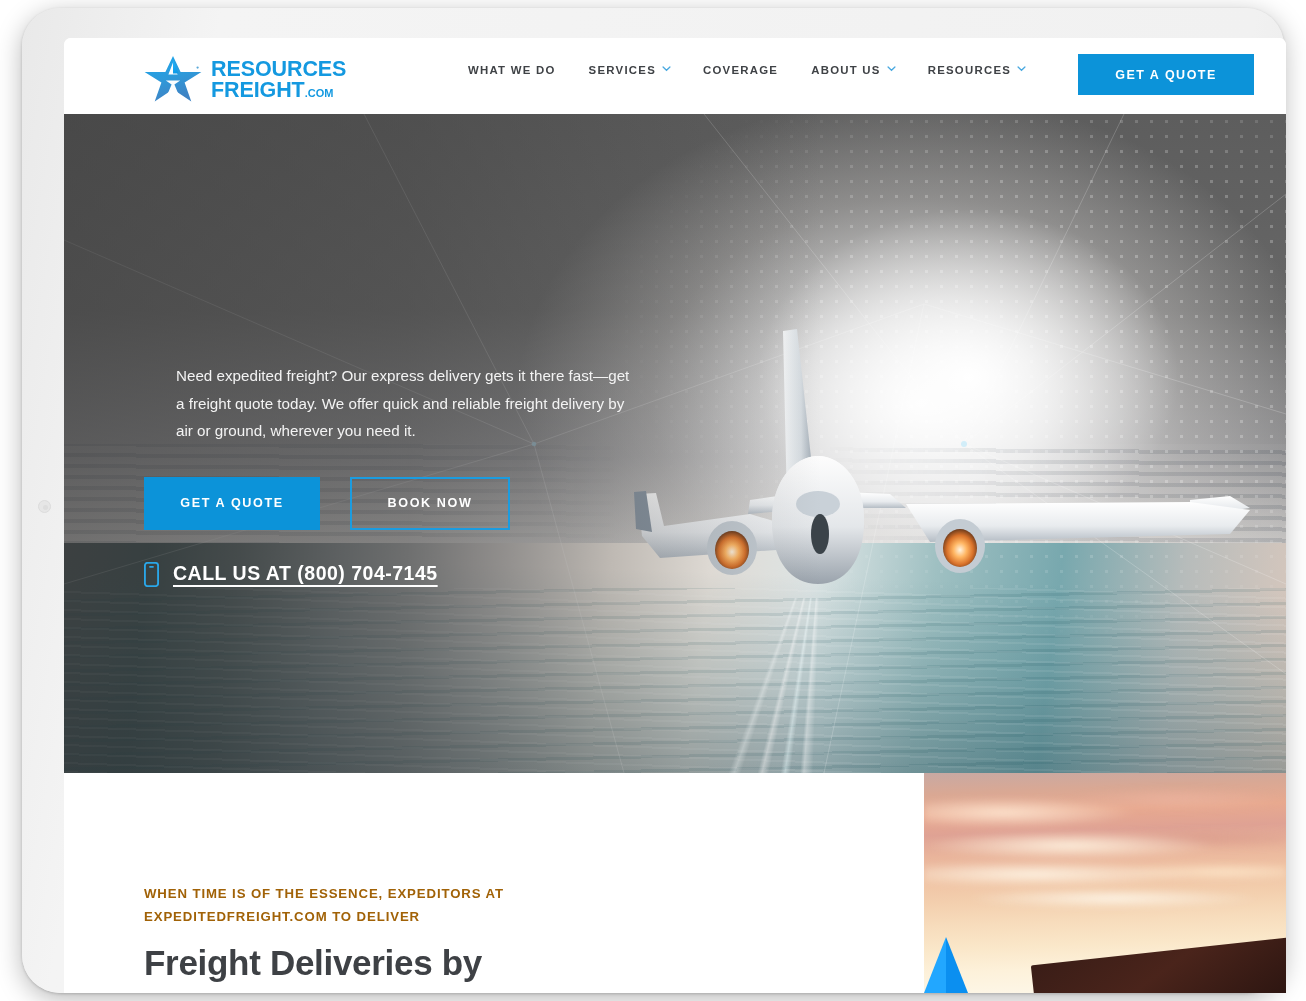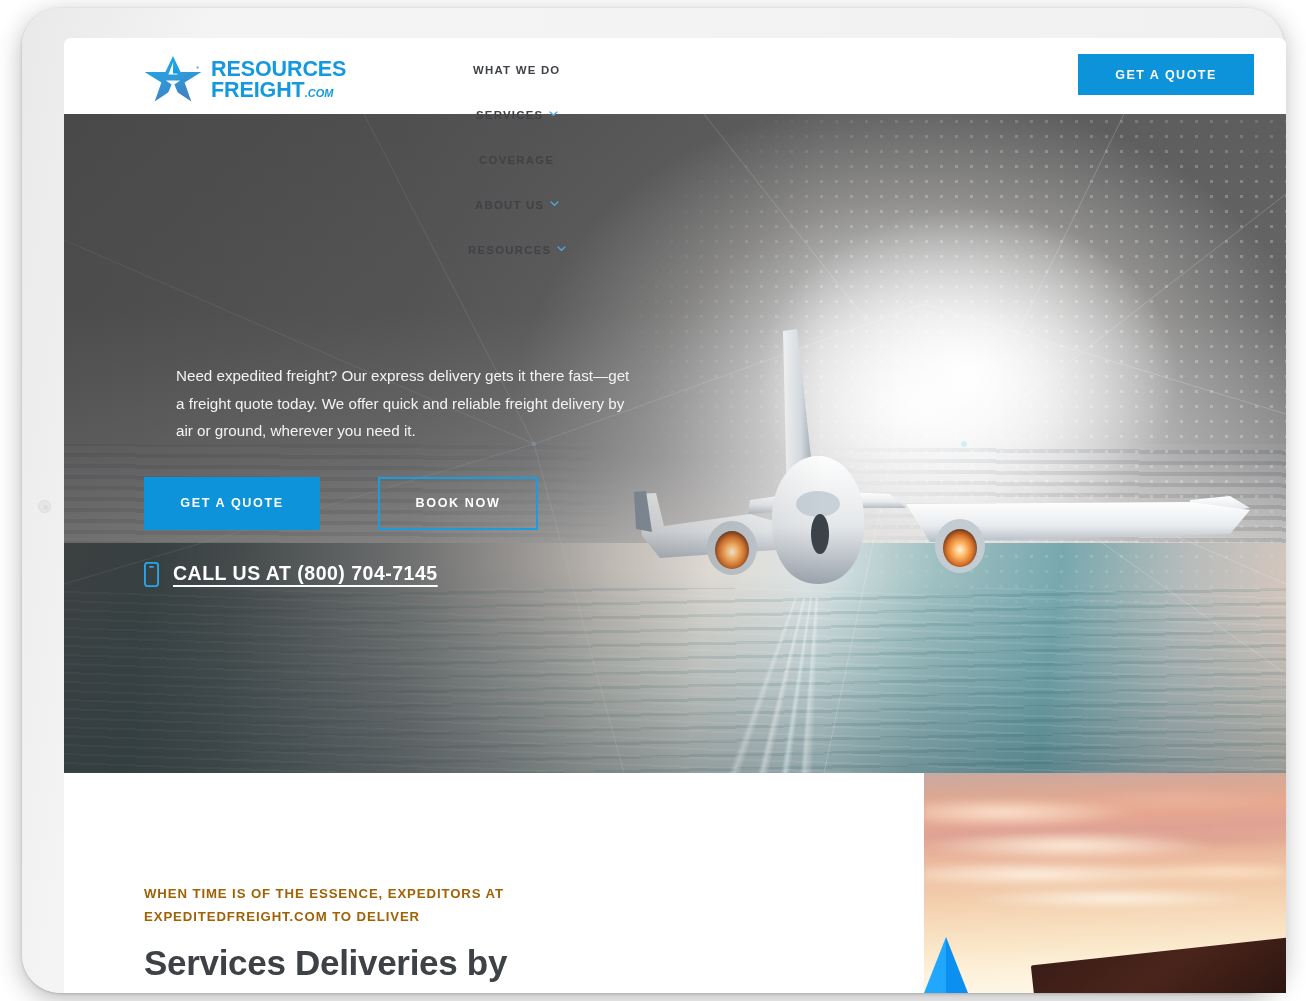--- a/index.html
+++ b/index.html
@@ -70,25 +70,25 @@
     z-index: 5;
   }
   #logo { position:absolute; left: 80px; top: 18px; display:flex; align-items:center; gap: 9px; }
   #logo-star { width: 58px; height: 46px; flex: none; }
   #logo-words { line-height: 0.98; padding-top: 2px; }
   .logo-l1 {
     font-size: 21.5px; font-weight: 700; letter-spacing: -0.1px;
     color: #1499e0; display:block;
   }
   .logo-l2 { font-size: 21.5px; font-weight: 700; letter-spacing: -0.1px; color:#1499e0; display:block; }
-  .logo-dotcom { font-size: 11px; font-weight: 700; color:#1499e0; letter-spacing: 0; font-style: italic; }
+  .logo-dotcom { font-size: 11px; font-weight: 700; color:#1499e0; letter-spacing: 0; }
 
   #main-nav {
     position: absolute; left: 404px; top: 26px;
-    display: flex; align-items: center; gap: 33px; flex-direction: column;
+    display: flex; align-items: center; gap: 33px;
   }
   .nav-item {
     font-size: 11.4px; font-weight: 700; letter-spacing: 1.25px;
     color: #3f4246; text-transform: uppercase;
     display:flex; align-items:center; gap:6px;
     cursor: pointer; white-space: nowrap;
   }
   .caret { display:inline-block; width:8px; height:8px; }
   .caret svg { display:block; }
 
@@ -191,21 +191,21 @@
     width:176px; height:53px; background:#0c93d9; color:#fff;
     font-size:12.6px; font-weight:700; letter-spacing:1.6px;
     display:flex; align-items:center; justify-content:center; border:none;
     text-transform:uppercase; cursor:pointer; font-family:"Liberation Sans", sans-serif;
   }
   #hero-book-btn {
     width:160px; height:53px; background:transparent; color:#fff;
     border:2px solid #1b9ce0;
     font-size:12.6px; font-weight:700; letter-spacing:1.6px;
     display:flex; align-items:center; justify-content:center;
-    text-transform:uppercase; cursor:pointer; font-family:"Liberation Sans", sans-serif;margin-left:28px;
+    text-transform:uppercase; cursor:pointer; font-family:"Liberation Sans", sans-serif;
   }
   #hero-phone { margin-top: 32px; display:flex; align-items:flex-start; gap:14px; cursor:pointer; }
   #phone-icon { width:15px; height:25px; flex:none; }
   #hero-phone-text {
     font-size:19.5px; font-weight:700; letter-spacing:0.5px; color:#ffffff;
     text-decoration: underline; text-underline-offset: 5px; text-decoration-thickness: 2px;
   }
 
   
   #lower {
@@ -433,17 +433,17 @@
         <div id="lower-photo-sky"></div>
         <div id="lower-photo-clouds"></div>
         <div id="lower-photo-wing"></div>
         <svg id="blue-triangle" viewBox="0 0 44 56" aria-hidden="true">
           <path d="M22 0 L0 56 L22 56 Z" fill="#22a7ff"></path>
           <path d="M22 0 L22 56 L44 56 Z" fill="#0b8ff0"></path>
         </svg>
       </div>
 
       <div id="lower-eyebrow">WHEN TIME IS OF THE ESSENCE, EXPEDITORS AT EXPEDITEDFREIGHT.COM TO DELIVER</div>
-      <h2 id="lower-heading">Services Deliveries by</h2>
+      <h2 id="lower-heading">Freight Deliveries by</h2>
     </section>
 
   </div>
 </div>
 
 </body></html>

